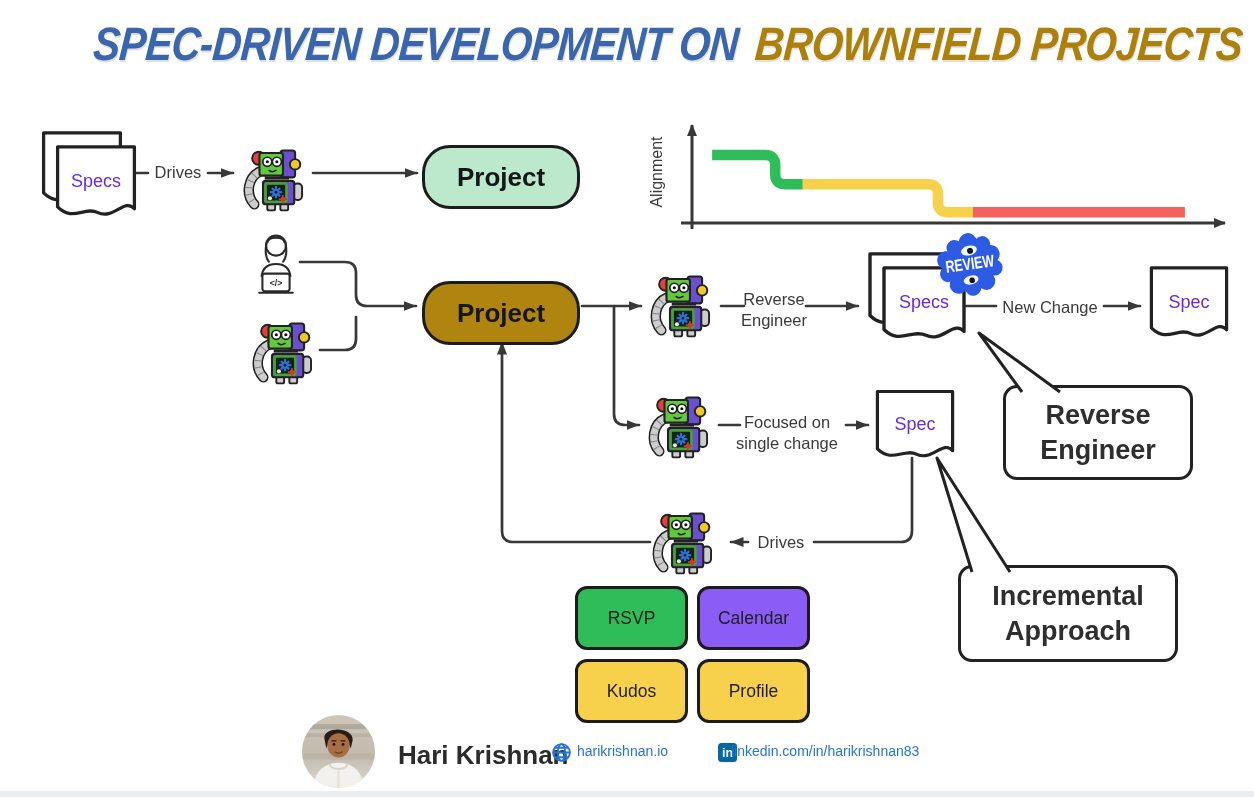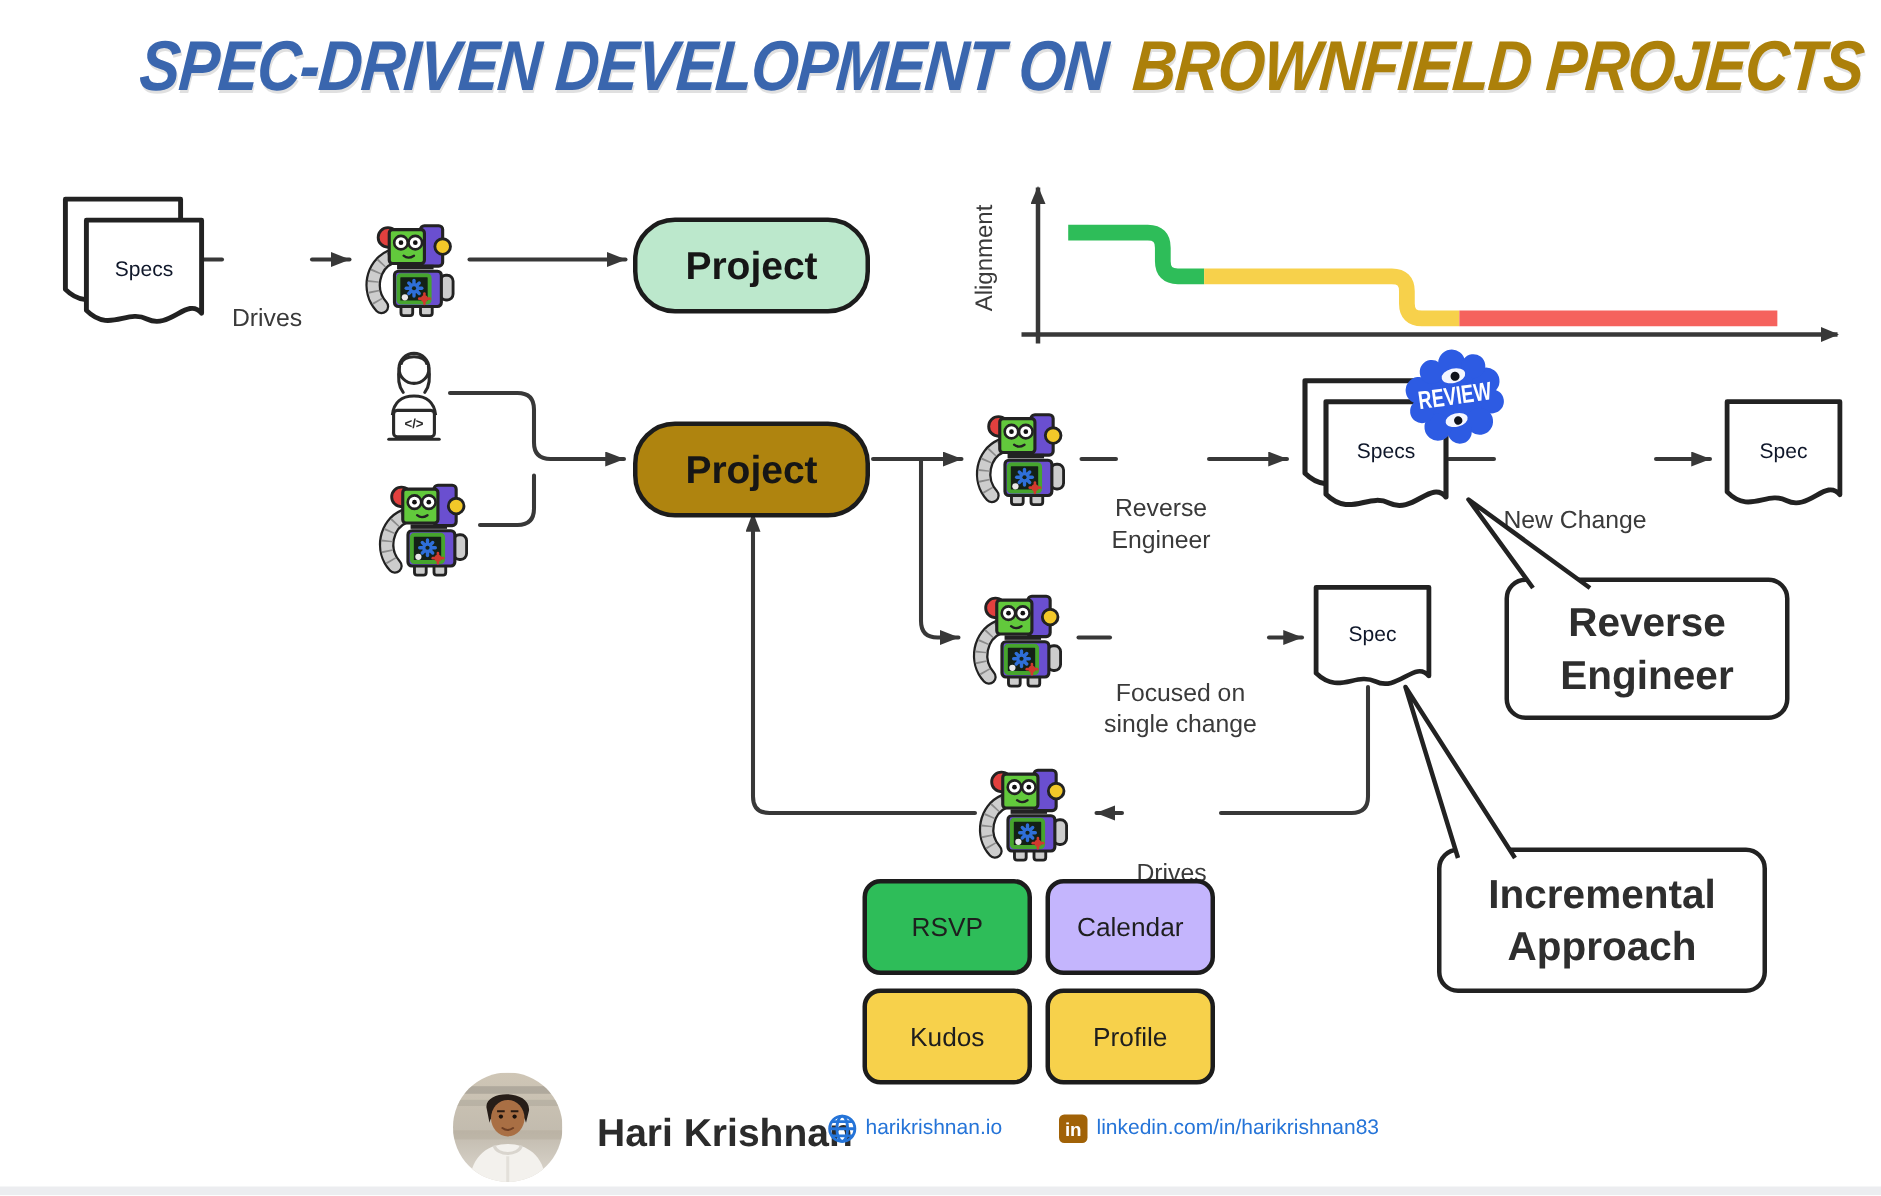--- a/index.html
+++ b/index.html
@@ -8,32 +8,32 @@
   svg { display:block; }
 
   
   #title { position:absolute; top:16px; left:0; width:100%; text-align:center; white-space:nowrap; }
   #title .inner { display:inline-block; transform:scaleX(0.86) skewX(-5deg); transform-origin:center;
                   font-size:47px; font-weight:900; font-style:italic; letter-spacing:-1px;
                   text-shadow:1px 2px 0 rgba(0,0,0,0.12); }
   #title .part2 { margin-left:20px; }
 
   
-  .lbl { position:absolute; font-size:16.5px; color:#3a3a3a; text-align:center; line-height:21px; background:transparent;margin-top:40px; }
+  .lbl { position:absolute; font-size:16.5px; color:#3a3a3a; text-align:center; line-height:21px; background:transparent; }
 
   
   .pill { position:absolute; width:158px; height:64px; border:3px solid #1c1c1c; border-radius:28px;
           display:flex; align-items:center; justify-content:center; font-size:26px; font-weight:800;
           color:#161616; box-sizing:border-box; }
 
   
   .doc { position:absolute; }
   .doc svg { position:absolute; left:0; top:0; width:100%; height:100%; overflow:visible; }
   .doc svg.behind { transform:translate(-14px,-14px); }
-  .doc-label { position:absolute; left:0; right:0; top:34%; text-align:center; font-size:14px; color:#0f172a; }
+  .doc-label { position:absolute; left:0; right:0; top:34%; text-align:center; font-size:18px; color:#6d28d9; }
 
   
   .callout-box { position:absolute; background:#fff; border:3px solid #222222; border-radius:14px;
                  display:flex; flex-direction:column; align-items:center; justify-content:center;
                  font-size:27px; font-weight:800; color:#2e2e2e; line-height:1.28; box-sizing:border-box; z-index:5; }
   .callout-tail { position:absolute; z-index:6; overflow:visible; }
 
   
   #modules { position:absolute; left:575px; top:586px; display:grid;
              grid-template-columns:113px 113px; grid-template-rows:64px 64px; gap:9px; }
@@ -254,21 +254,21 @@
     <span class="doc-label">Spec</span>
   </div>
 
   <svg class="abs" style="left:650px;top:510px;z-index:2" width="70" height="66" viewBox="0 0 80 76">
       <use href="#robot"></use>
     </svg>
   <div class="lbl" style="left:753px;top:532px;width:56px">Drives</div>
 
   <div id="modules" style="z-index:2">
     <div class="module" style="background: rgb(46, 189, 89);">RSVP</div>
-    <div class="module" style="background: #c4b5fd;">Calendar</div>
+    <div class="module" style="background: #8b5cf6;">Calendar</div>
     <div class="module" style="background: rgb(247, 209, 75);">Kudos</div>
     <div class="module" style="background: rgb(247, 209, 75);">Profile</div>
   </div>
 
   <div class="callout-box" style="left:1003px;top:385px;width:190px;height:95px">
     <div>Reverse</div>
     <div>Engineer</div>
   </div>
   <svg class="callout-tail" style="left:962px;top:322px" width="110" height="74" viewBox="0 0 110 74">
     <path d="M60,70 L17,11 L98,70" fill="#ffffff" stroke="#222222" stroke-width="3" stroke-linejoin="round"></path>
@@ -308,19 +308,19 @@
   </div>
   <div id="footer-name">Hari Krishnan</div>
   <svg class="abs" style="left:551px;top:742px" width="21" height="21" viewBox="0 0 20 20">
     <g fill="none" stroke="#2574d8" stroke-width="1.8">
       <circle cx="10" cy="10" r="8"></circle>
       <ellipse cx="10" cy="10" rx="3.4" ry="8"></ellipse>
       <path d="M2.3,10 H17.7 M3.4,5.5 H16.6 M3.4,14.5 H16.6"></path>
     </g>
   </svg>
   <a class="link-text" style="left: 577px; top: 743px; text-decoration: none; color: rgb(37, 116, 216);">harikrishnan.io</a>
-  <div id="li-icon" style="background: #a16207;">
+  <div id="li-icon" style="background: #0369a1; margin-left: 12px;">
     <span>in</span>
   </div>
   <a class="link-text" style="left: 731px; top: 743px; text-decoration: none; color: rgb(37, 116, 216);">linkedin.com/in/harikrishnan83</a>
 
   <div id="bottom-strip"></div>
 </div>
 
 </body></html>

